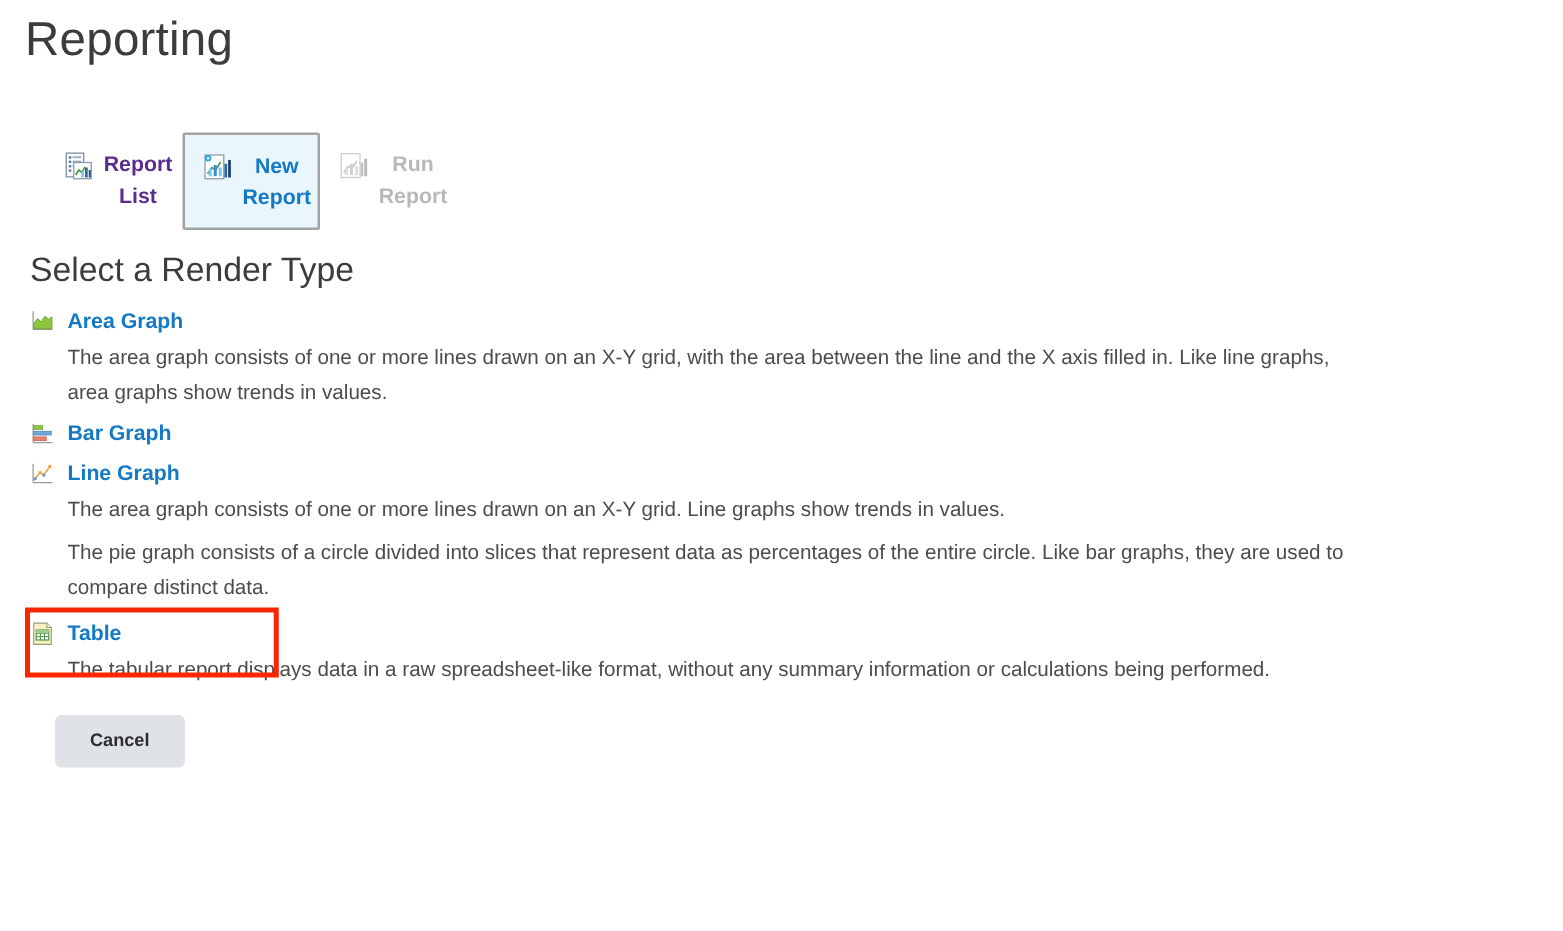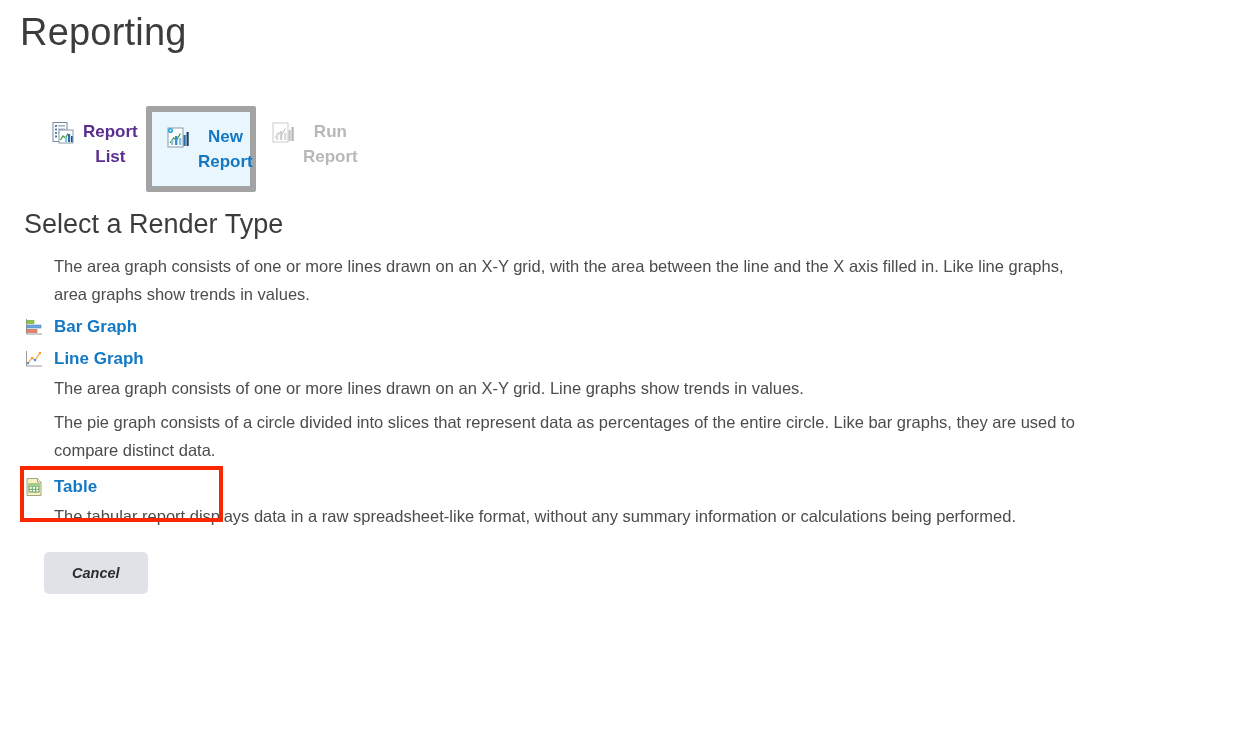--- a/index.html
+++ b/index.html
@@ -52,21 +52,21 @@
     text-align: center;
   }
   .tab .tab-label {
     font-size: 17px;
     font-weight: bold;
     line-height: 25px;
   }
   .tab-report-list .tab-label { color: #5b2d8e; }
   .tab-new-report {
     background: #e9f6fd;
-    border: 6px solid #a3a3a3;
+    border: 2px solid #a3a3a3;
   }
   .tab-new-report .tab-label { color: #1479c4; }
   .tab-run-report .tab-label { color: #b8b8b8; }
   .tab-icon {
     width: 24px;
     height: 24px;
     flex: 0 0 24px;
     margin-top: 2px;
   }
 
@@ -133,21 +133,20 @@
   .btn-cancel {
     background: #dfe3e8;
     border: none;
     border-radius: 5px;
     color: #2d2d2d;
     font-family: "Liberation Sans", sans-serif;
     font-size: 14.5px;
     font-weight: bold;
     padding: 13px 28px;
     cursor: pointer;
-    font-style: italic;
   }
 </style>
 </head>
 <body>
 
 <div class="page">
 
   <h1 class="page-title">Reporting</h1>
 
   <div class="tabstrip">
@@ -205,20 +204,31 @@
       <span class="tab-label">Run Report</span>
     </div>
 
   </div>
 
   <h2 class="section-title">Select a Render Type</h2>
 
   <div class="render-list">
 
     <div class="render-item">
+      <div class="render-head">
+        <span class="render-icon">
+          <svg viewBox="0 0 20 20" width="20" height="20">
+            <rect x="0.5" y="0.5" width="19" height="19" fill="#ffffff"></rect>
+            <line x1="2.5" y1="2" x2="2.5" y2="16.5" stroke="#9a9a9a" stroke-width="1"></line>
+            <line x1="2.5" y1="16.5" x2="18" y2="16.5" stroke="#9a9a9a" stroke-width="1"></line>
+            <polygon points="3,12 6,8 9,10.5 12,6 15,8.5 17.5,6.5 17.5,16 3,16" fill="#8cc63e" stroke="#6ea32c" stroke-width="0.8"></polygon>
+          </svg>
+        </span>
+        <span class="render-name">Area Graph</span>
+      </div>
       <div class="render-desc">The area graph consists of one or more lines drawn on an X-Y grid, with the area between the line and the X axis filled in. Like line graphs, area graphs show trends in values.</div>
     </div>
 
     <div class="render-item">
       <div class="render-head">
         <span class="render-icon">
           <svg viewBox="0 0 20 20" width="20" height="20">
             <rect x="0.5" y="0.5" width="19" height="19" fill="#ffffff"></rect>
             <line x1="2.5" y1="2" x2="2.5" y2="17" stroke="#9a9a9a" stroke-width="1"></line>
             <line x1="2.5" y1="17" x2="18" y2="17" stroke="#9a9a9a" stroke-width="1"></line>

